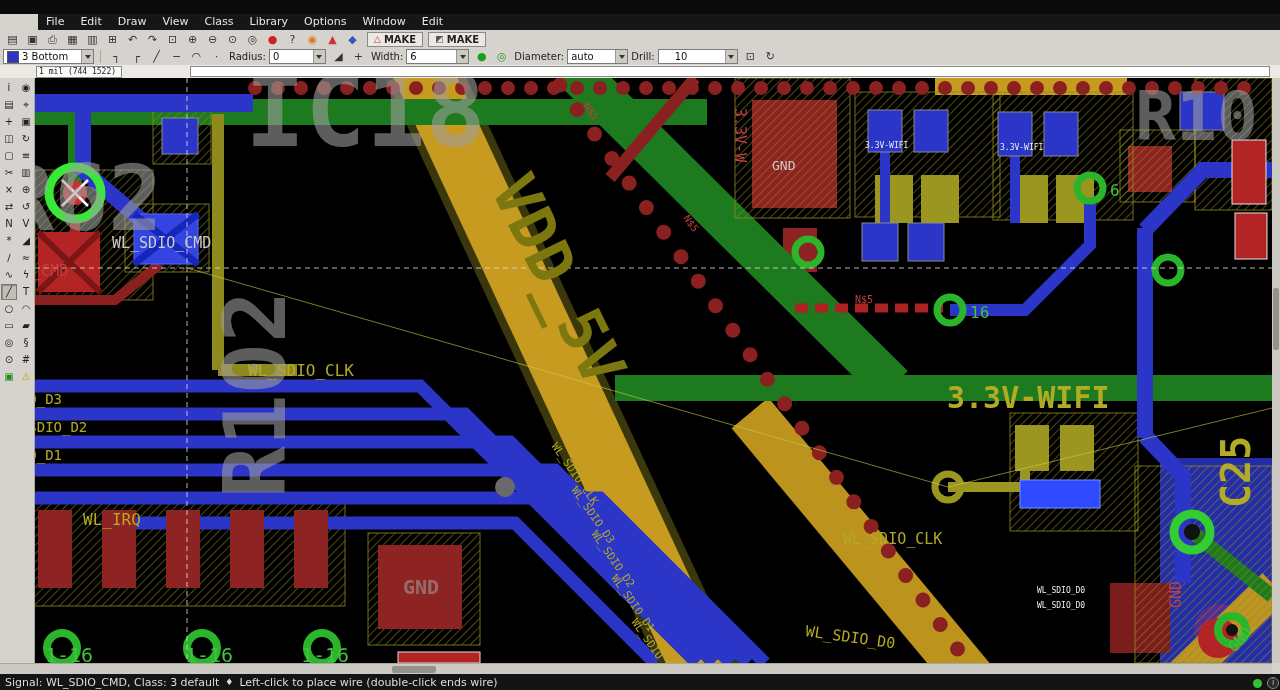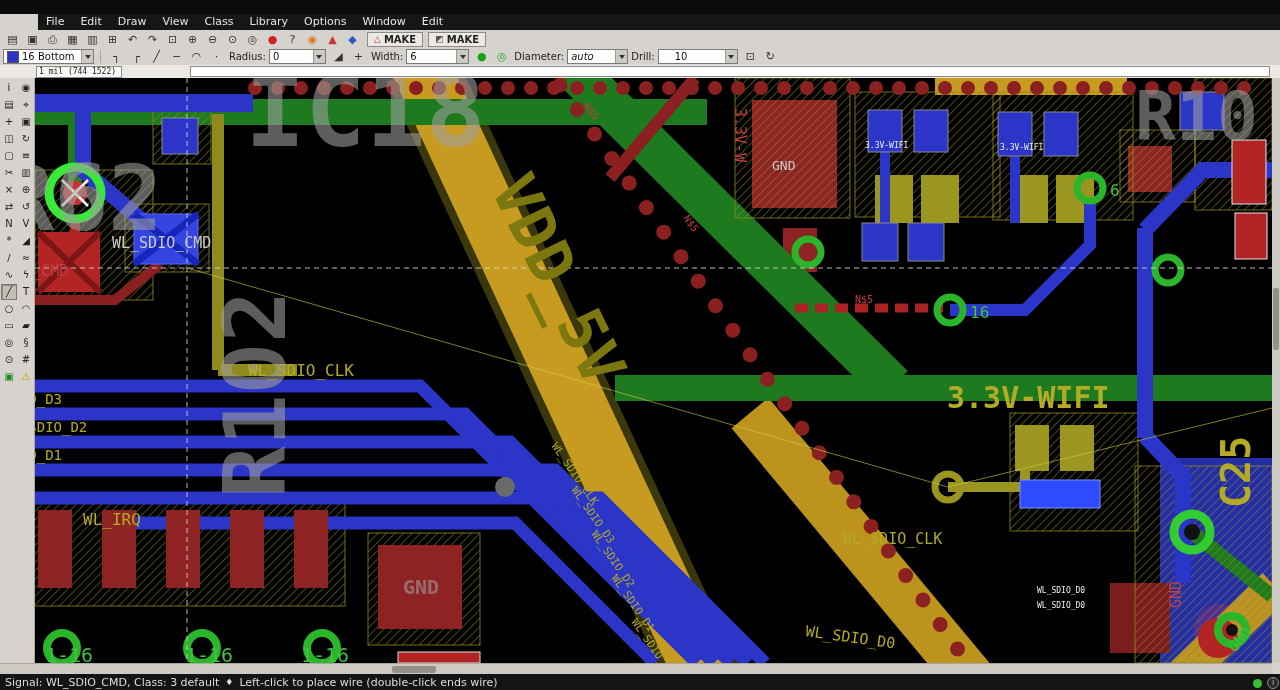--- a/index.html
+++ b/index.html
@@ -93,21 +93,21 @@
   </button>
   <button class="tb-btn">
     <span class="bglyph" style="color:#555;">◩</span>
     <span>MAKE</span>
   </button>
 </div>
 
 <div id="toolbar2" class="abs">
   <div class="combo" style="width:86px;">
     <span class="swatch"></span>
-    <span class="val" style="flex:1;">16 Bottom</span>
+    <span class="val" style="flex:1;">3 Bottom</span>
     <span class="arrowbox">
         <span class="arrow"></span>
       </span>
   </div>
   <span class="vsep"></span>
   <span id="bend-icons" style="display:flex;gap:1px;">
       <button class="tb-icon">┐</button>
       <button class="tb-icon">┌</button>
       <button class="tb-icon">╱</button>
       <button class="tb-icon">─</button>
@@ -131,21 +131,21 @@
     <span class="arrowbox">
         <span class="arrow"></span>
       </span>
   </div>
   <span id="via-icons" style="display:flex;gap:1px;">
       <button class="tb-icon" style="color: rgb(25, 160, 25);">●</button>
       <button class="tb-icon" style="color: rgb(25, 160, 25);">◎</button>
     </span>
   <span class="tb-label">Diameter:</span>
   <div class="combo" style="width:56px;">
-    <span class="val" style="flex:1;font-style:italic;">auto</span>
+    <span class="val" style="flex:1;">auto</span>
     <span class="arrowbox">
         <span class="arrow"></span>
       </span>
   </div>
   <span class="tb-label">Drill:</span>
   <div class="combo" style="width:62px;padding-left:16px;">
     <span class="val" style="flex:1;">10</span>
     <span class="arrowbox">
         <span class="arrow"></span>
       </span>

